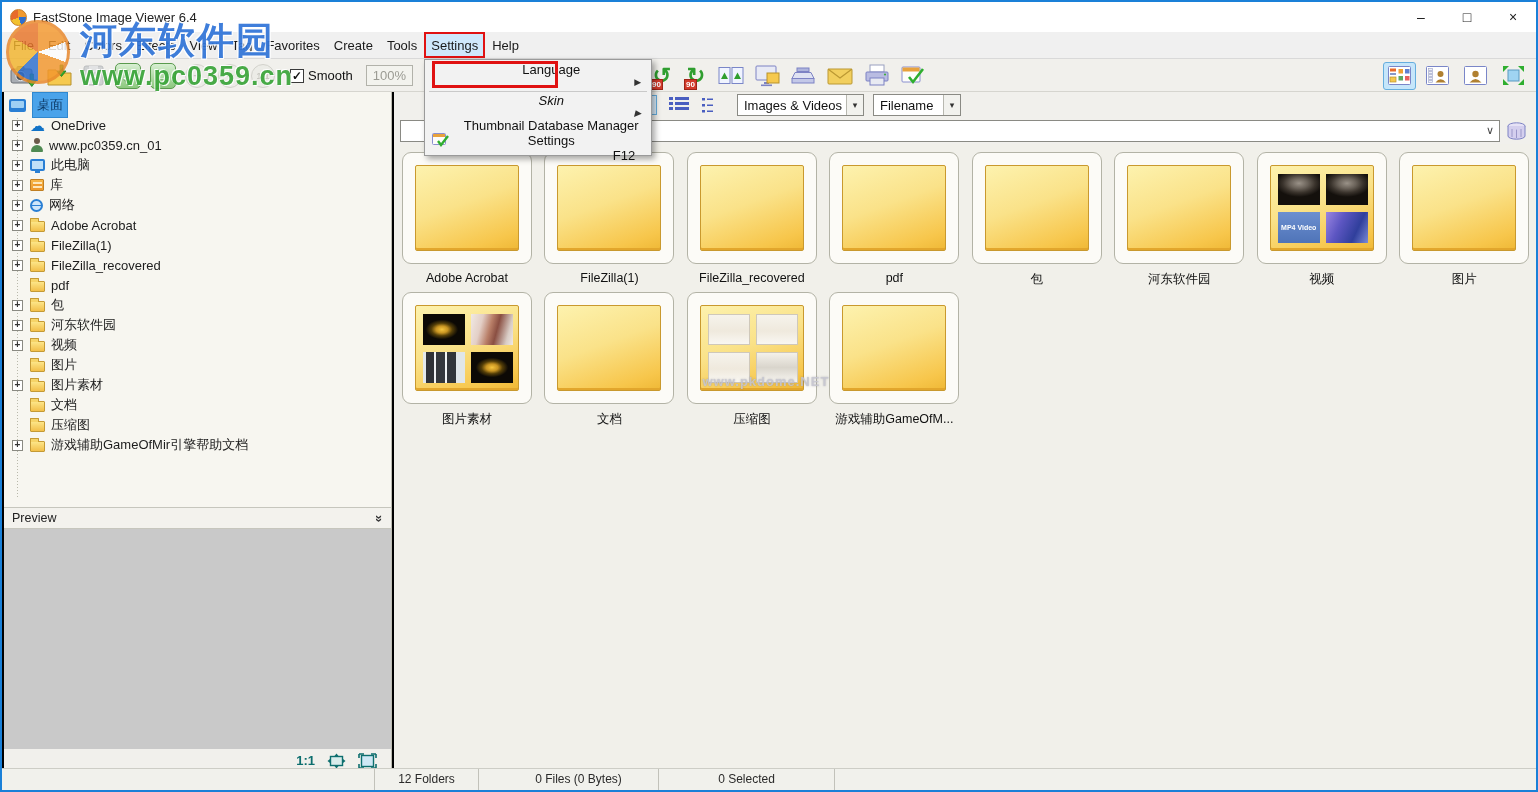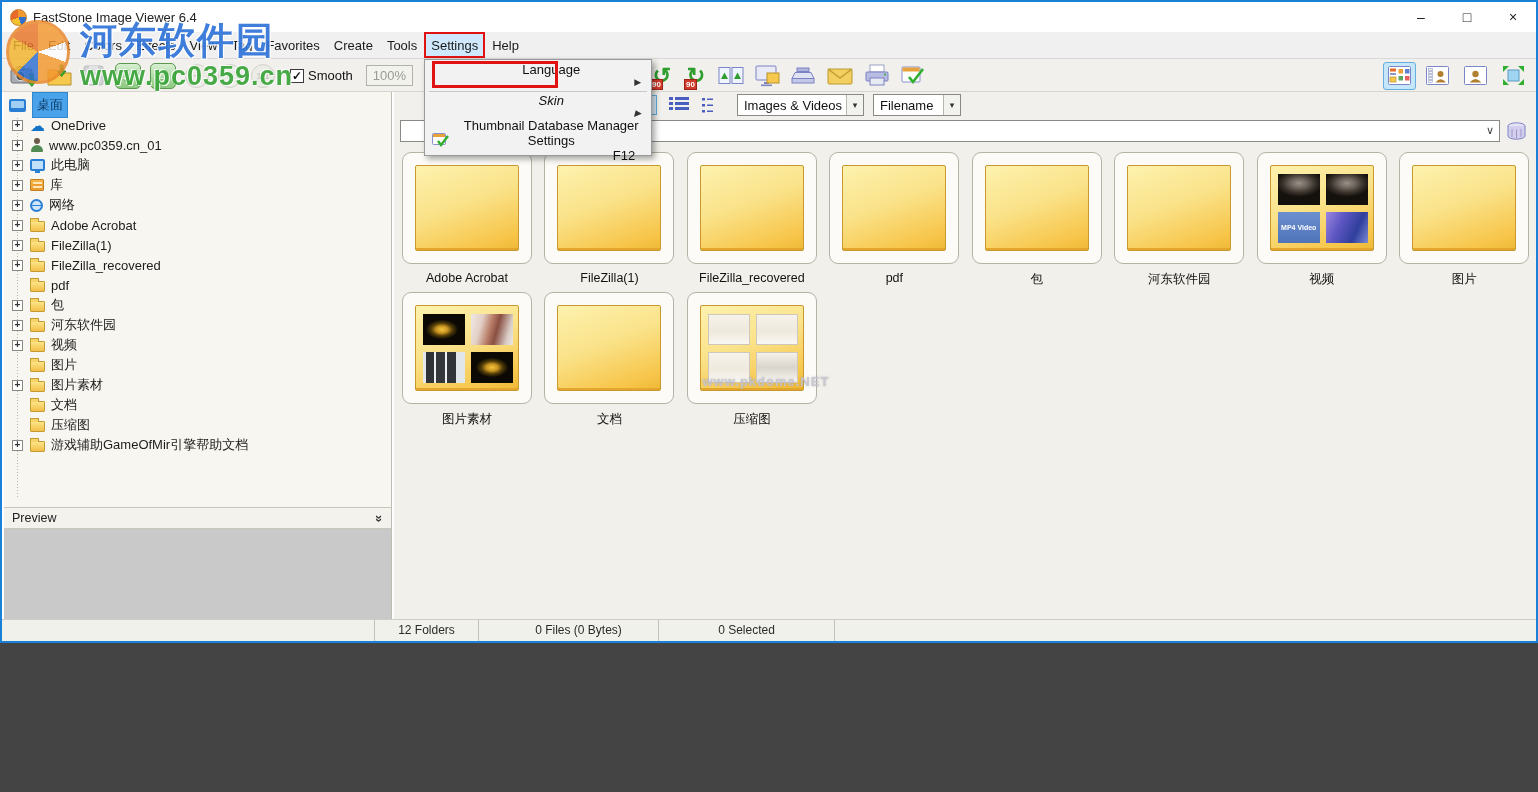--- a/index.html
+++ b/index.html
@@ -1,19 +1,19 @@
 <!DOCTYPE html>
 <html><head>
 <meta charset="utf-8">
 <style>
   * { margin:0; padding:0; box-sizing:border-box; }
   html,body { background:#444; }
   .window {
-    position:relative; width:1538px; height:643px;
-    border:2px solid #1a80d8; background:#ffffff;
+    position:relative; width:1538px; height:792px;
+    border:2px solid #1a80d8; background:#000000;
     font-family:"Liberation Sans", sans-serif;
     overflow:hidden;
   }
   
   .titlebar { position:absolute; left:0; top:0; right:0; height:30px; background:#fff; display:flex; align-items:center; }
   .appicon { width:17px; height:17px; margin:0 6px 0 8px; border-radius:50%;
     background:conic-gradient(#f29a2e 0 90deg,#2e6fd0 90deg 160deg,#f2c12e 160deg 250deg,#e86a2a 250deg 360deg);
     border:1px solid #c87f28; }
   .apptitle { font-size:13px; color:#222; }
   .winbtns { margin-left:auto; display:flex; height:100%; }
@@ -567,20 +567,26 @@
         <div class="bigfolder">
           <div class="mini m0" style="background:linear-gradient(180deg,#f6f3ec 0%,#efe9dd 55%,#f9f7f2 100%);border:1px solid #cfc8ba"></div>
           <div class="mini m1" style="background:linear-gradient(180deg,#f6f3ec 0%,#efe9dd 55%,#f9f7f2 100%);border:1px solid #cfc8ba"></div>
           <div class="mini m2" style="background:linear-gradient(180deg,#f6f3ec 0%,#efe9dd 55%,#f9f7f2 100%);border:1px solid #cfc8ba"></div>
           <div class="mini m3" style="background:linear-gradient(180deg,#f4f1ea 0%,#d9d5cc 50%,#f7f5f0 100%);border:1px solid #cfc8ba"></div>
           <span class="photomark">www.pkdome.NET</span>
         </div>
       </div>
       <span class="tilelabel">压缩图</span>
     </div>
+    <div class="tilewrap">
+      <div class="tile">
+          <div class="bigfolder"></div>
+        </div>
+      <span class="tilelabel">游戏辅助GameOfM...</span>
+    </div>
   </div>
 
   <div class="statusbar">
     <div class="scell sc1">12 Folders</div>
     <div class="scell sc2">0 Files (0 Bytes)</div>
     <div class="scell sc3">0 Selected</div>
   </div>
 
   <div class="sitemark">
     <div class="marklogo"></div>

